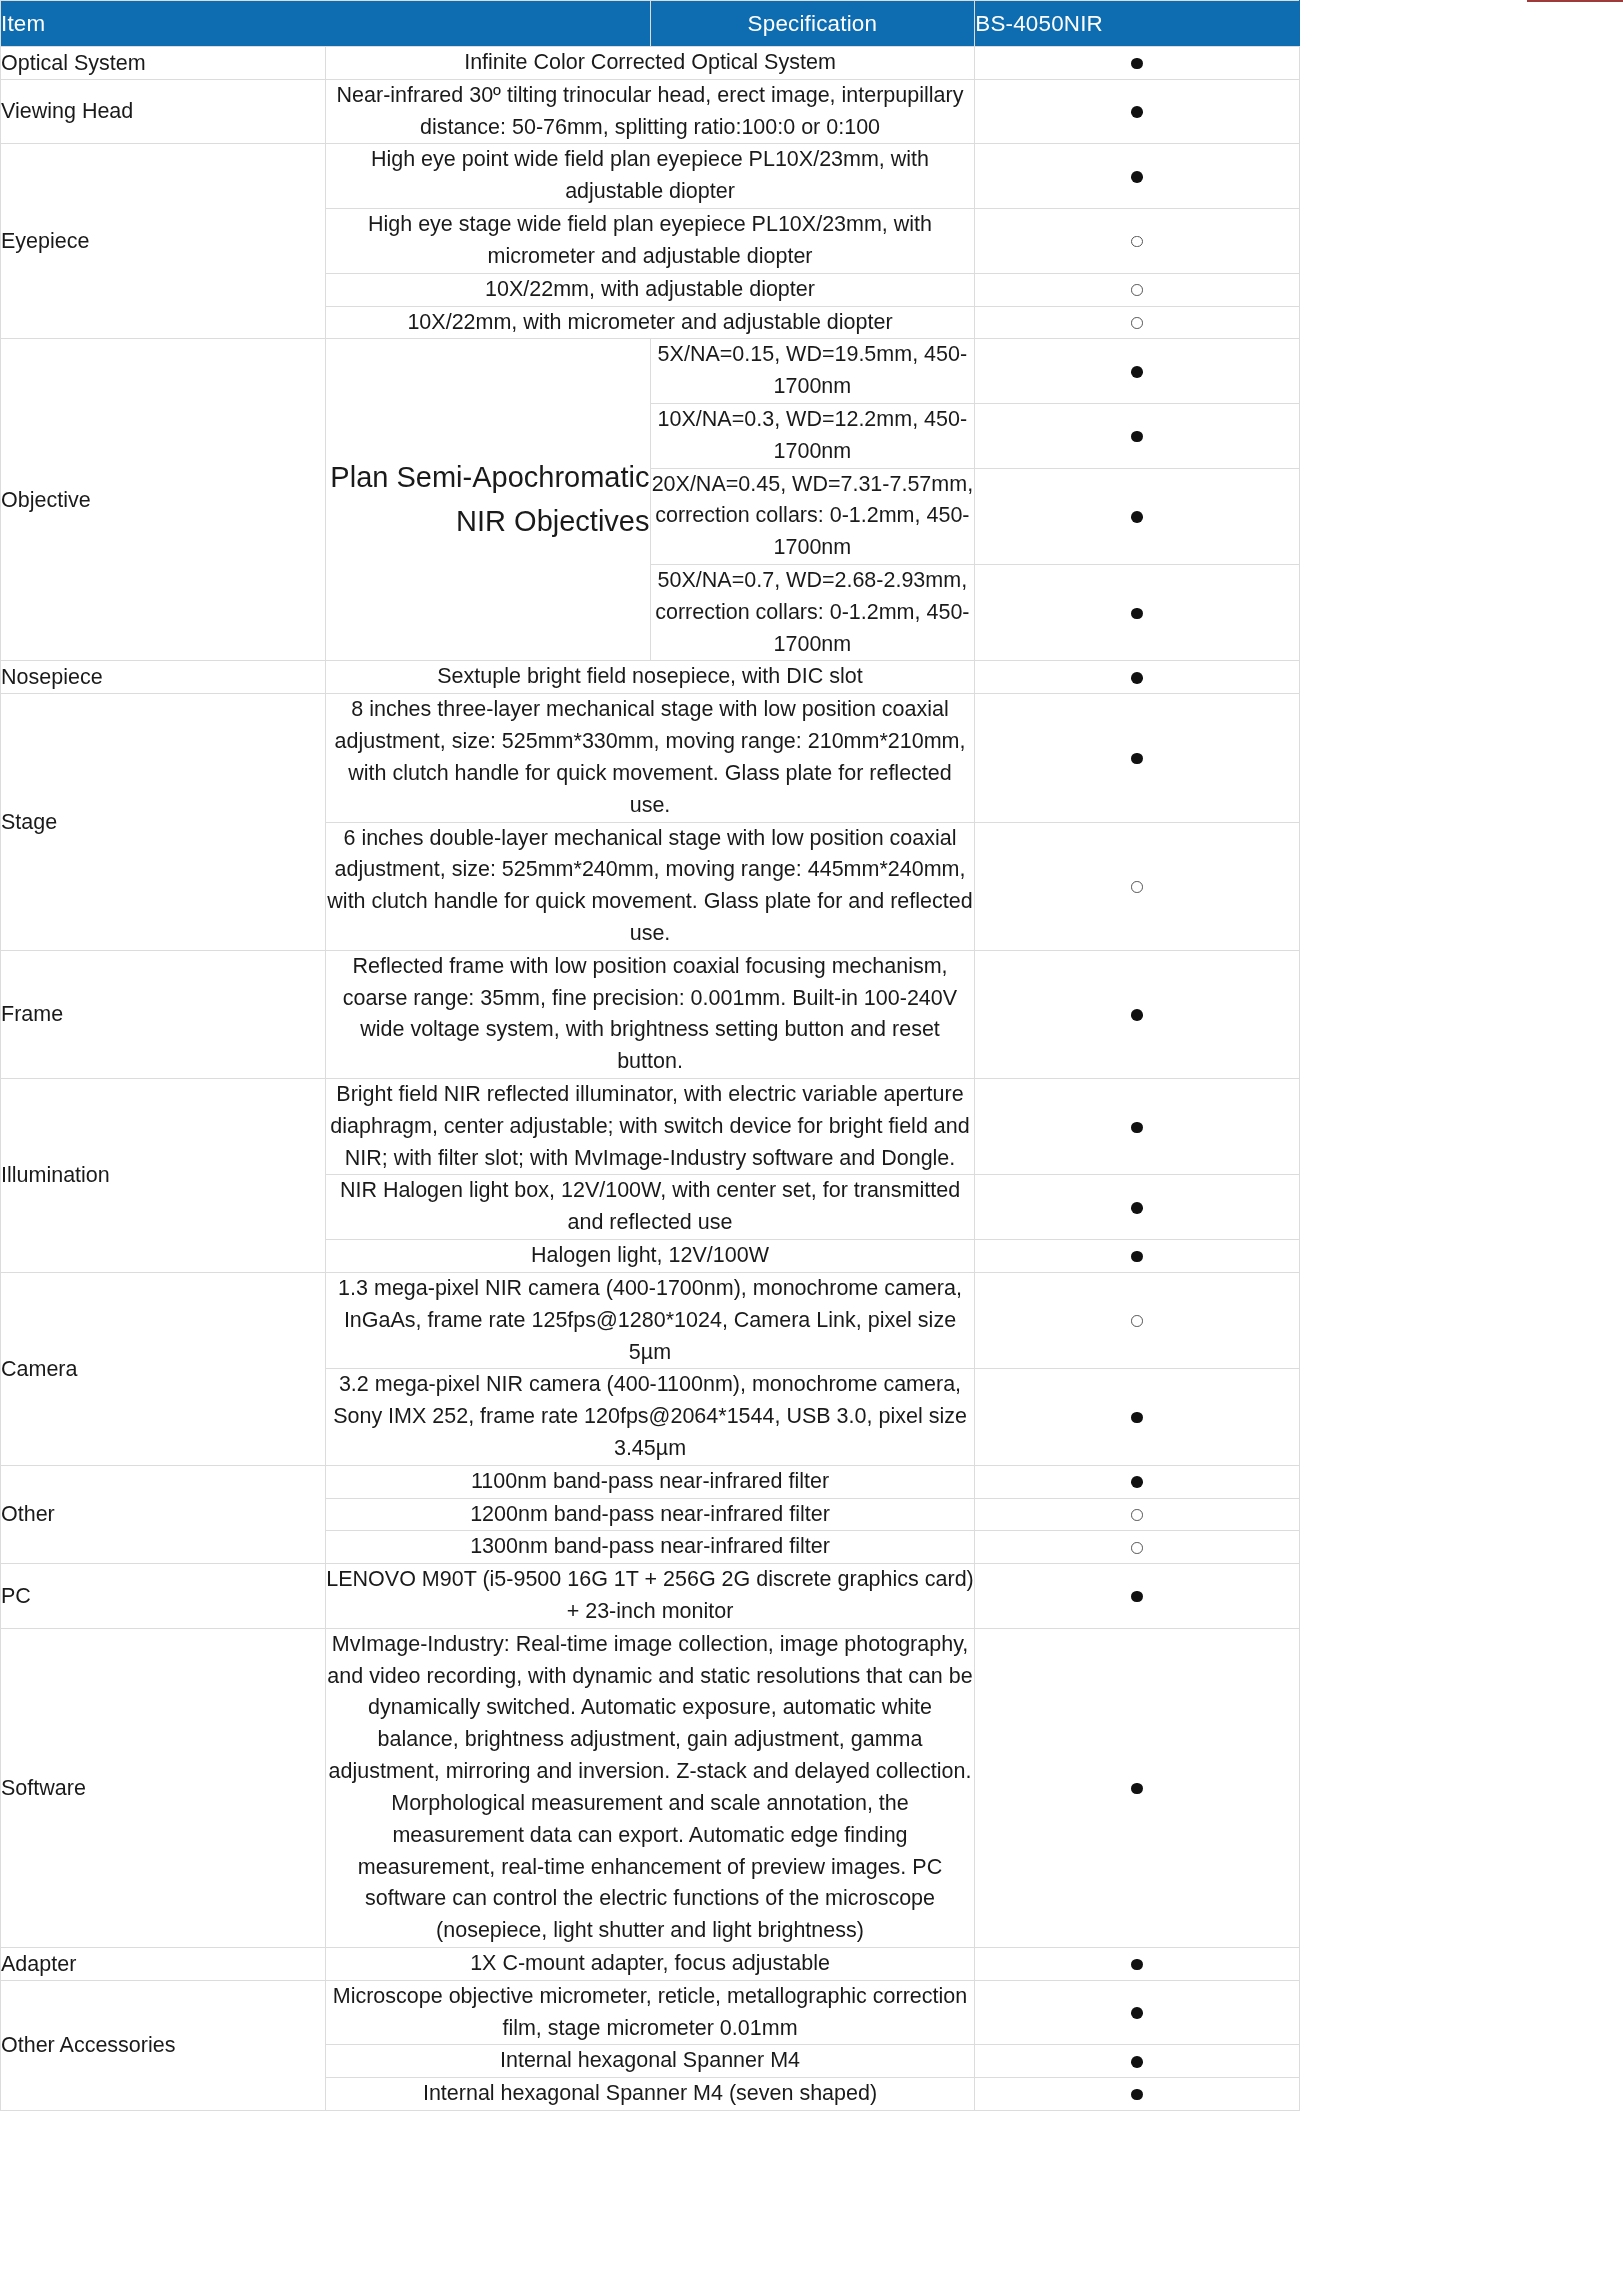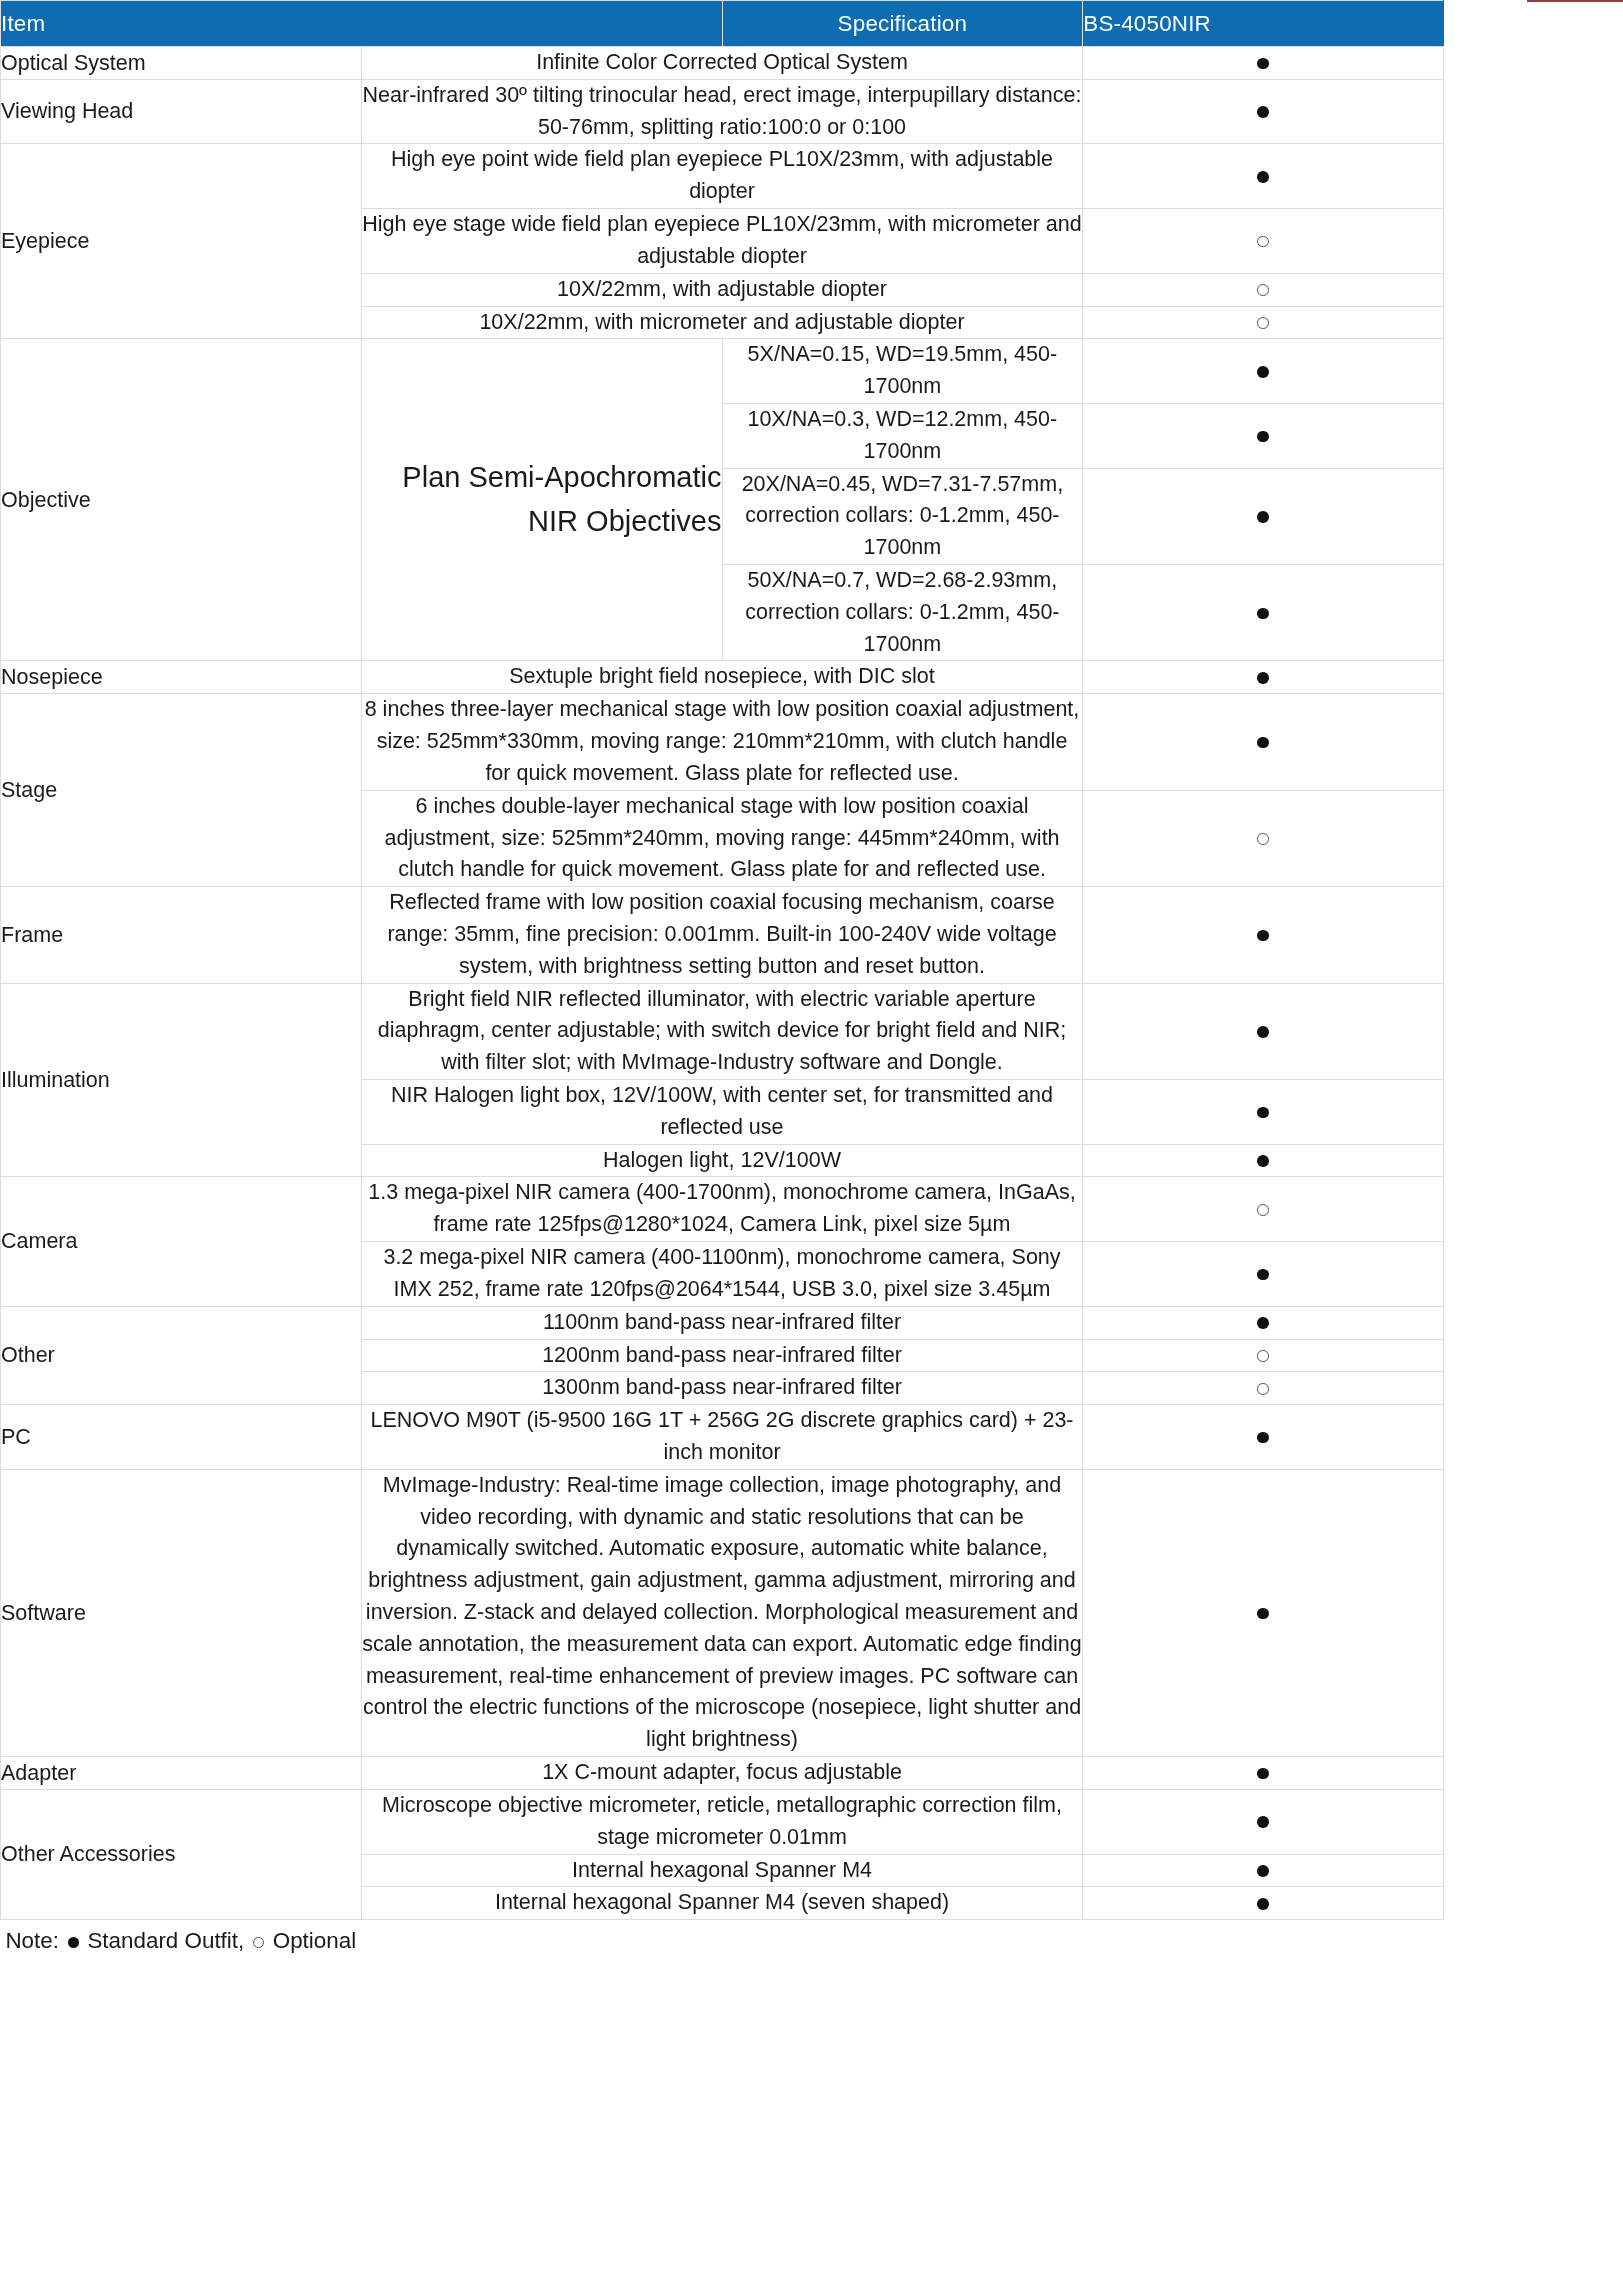--- a/index.html
+++ b/index.html
@@ -27,21 +27,21 @@
     top: 0;
     right: 0;
     width: 97px;
     height: 6.3px;
     background: #ffffff;
     border-top: 2.7px solid #9d3b3b;
     box-sizing: border-box;
   }
   table.spec {
     border-collapse: collapse;
-    width: 1444px;
+    width: 1300px;
     table-layout: fixed;
     margin: 0;
   }
   table.spec td, table.spec th {
     border: 0.9px solid #dcdcdc;
     padding: 0;
     vertical-align: middle;
     box-sizing: border-box;
   }
   
@@ -252,16 +252,15 @@
           <td class="c-spec" colspan="2">Internal hexagonal Spanner M4</td>
           <td class="c-mark"><span class="dot-filled"></span></td>
         </tr>
         <tr>
           <td class="c-spec" colspan="2">Internal hexagonal Spanner M4 (seven shaped)</td>
           <td class="c-mark"><span class="dot-filled"></span></td>
         </tr>
       </tbody>
   </table>
 
-  <div id="note">Note: <span class="dot-filled"></span> Standard Outfit, <span class="dot-hollow"></span> Optional</div>
 
 </div>
 
 
 </body></html>

